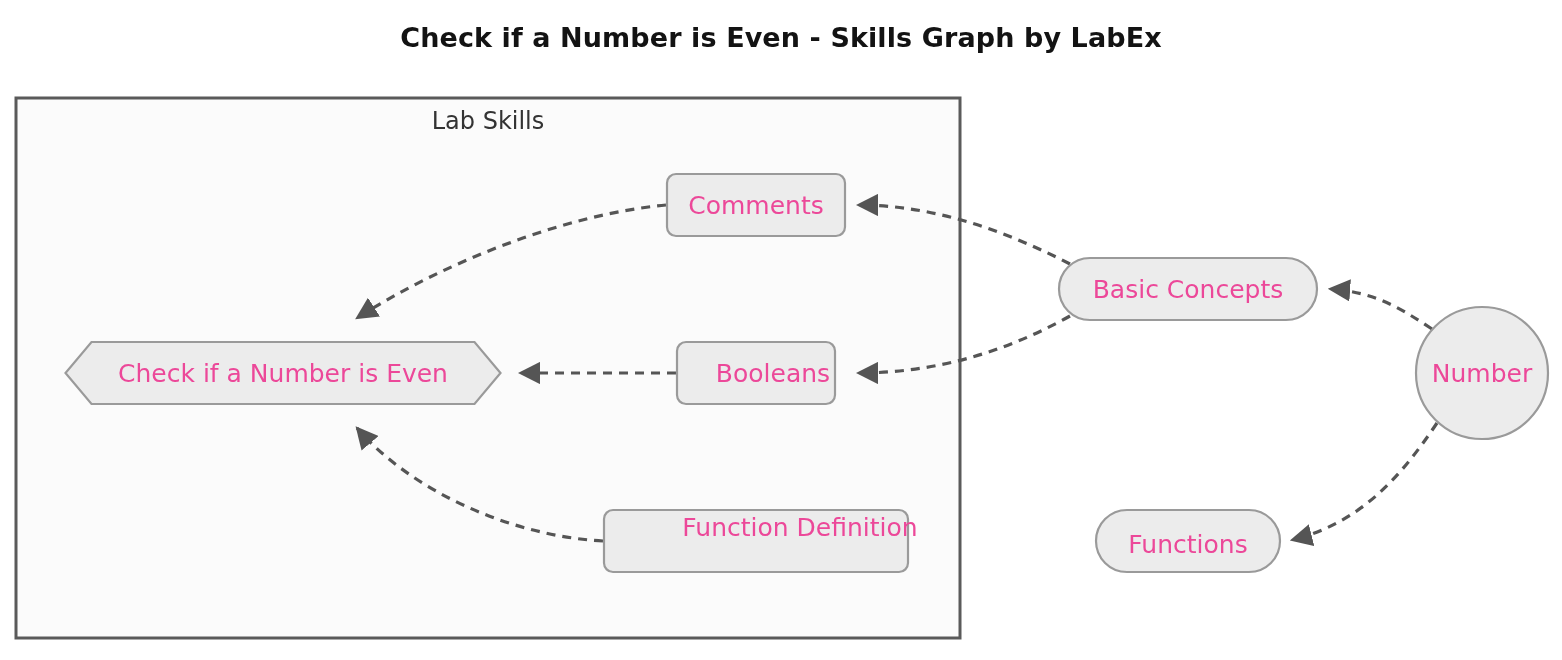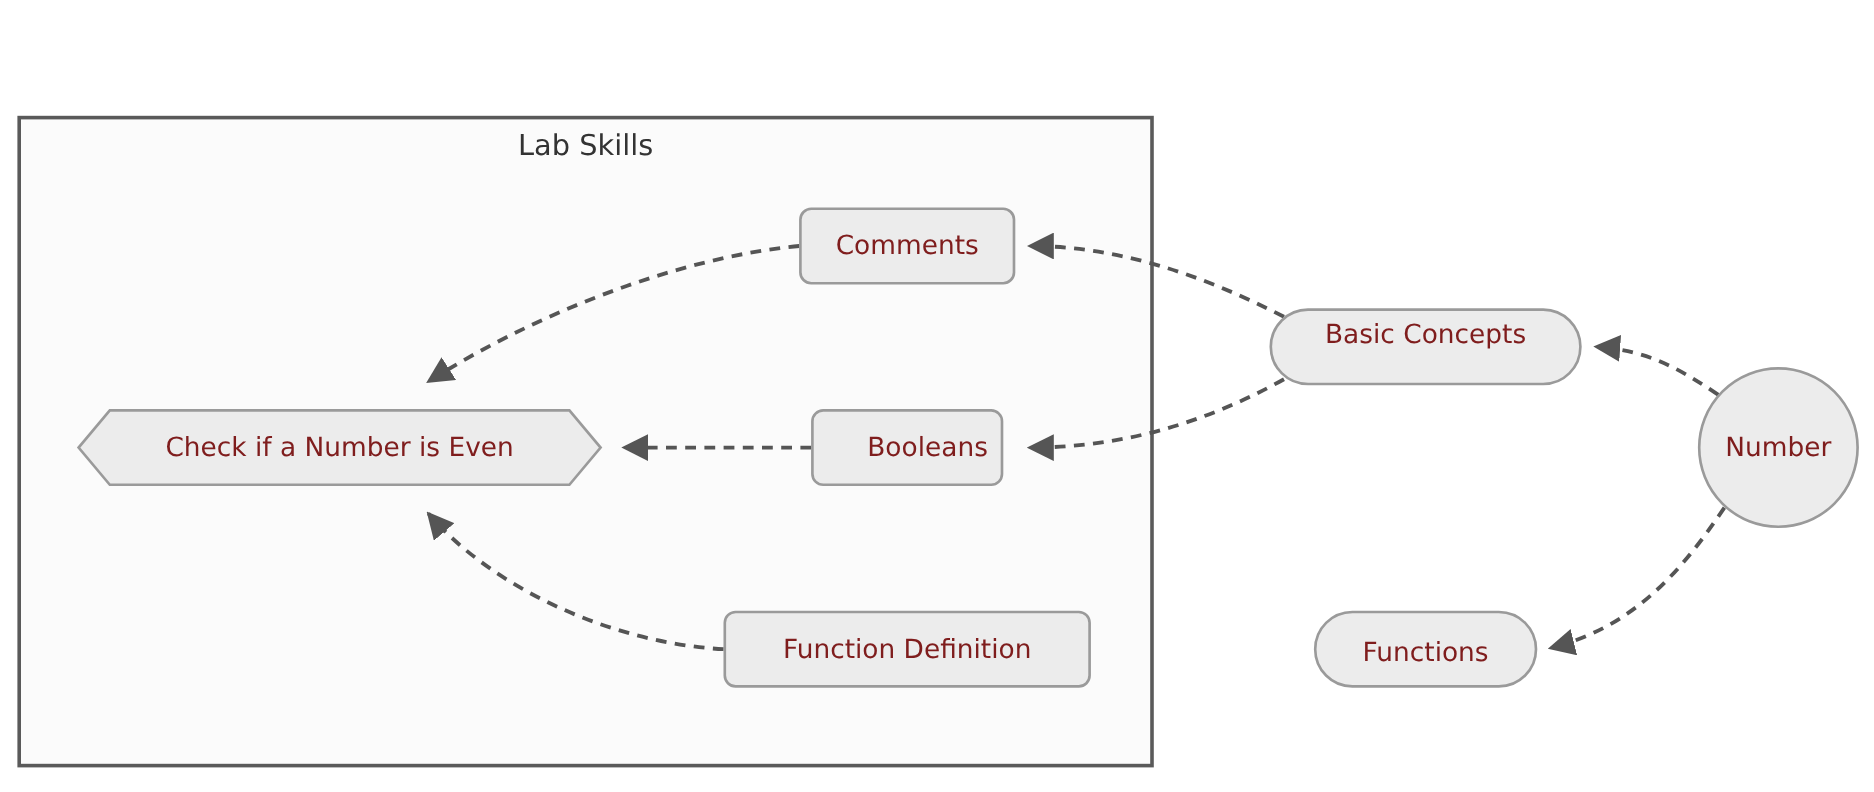--- a/index.html
+++ b/index.html
@@ -33,37 +33,38 @@
   #graph-svg {
     position: absolute;
     left: 0;
     top: 0;
   }
   .node-label {
     position: absolute;
     display: flex;
     align-items: center;
     justify-content: center;
-    color: #7f1d1d;
-    font-size: 22px;
+    color: #ec4899;
+    font-size: 25px;
     white-space: nowrap;
     pointer-events: none;
   }
   .cluster-label {
     position: absolute;
     color: #333333;
     font-size: 24px;
     white-space: nowrap;
   }
 </style>
 </head>
 <body>
 
 <div id="diagram-root">
 
+  <div id="graph-title">Check if a Number is Even - Skills Graph by LabEx</div>
 
   <svg id="graph-svg" width="1562" height="660">
     <defs>
       <marker id="arrow-tri" viewBox="0 0 10 10" refX="9" refY="5" markerWidth="7" markerHeight="7" orient="auto-start-reverse">
         <path d="M 0 0 L 10 5 L 0 10 z" fill="#555555"></path>
       </marker>
     </defs>
 
     <g id="cluster-group">
         <rect x="16" y="98" width="944" height="540" fill="#fbfbfb" stroke="#5a5a5a" stroke-width="3"></rect>
@@ -86,19 +87,19 @@
         <rect x="1096" y="510" width="184" height="62" rx="31" ry="31" fill="#ececec" stroke="#9a9a9a" stroke-width="2.2"></rect>
         <circle cx="1482" cy="373" r="66" fill="#ececec" stroke="#9a9a9a" stroke-width="2.2"></circle>
       </g>
   </svg>
 
   <div id="labels-layer">
       <div class="cluster-label" style="left: 488px; top: 107px; transform: translateX(-50%); text-align: right;">Lab Skills</div>
       <div class="node-label" style="left: 65.5px; top: 342px; width: 435px; height: 62px; text-align: center;">Check if a Number is Even</div>
       <div class="node-label" style="left: 667px; top: 174px; width: 178px; height: 62px;">Comments</div>
       <div class="node-label" style="left: 677px; top: 342px; width: 158px; height: 62px; margin-left: 17px;">Booleans</div>
-      <div class="node-label" style="left: 604px; top: 510px; width: 304px; height: 62px;">Function Definition</div>
-      <div class="node-label" style="left: 1059px; top: 248px; width: 258px; height: 62px;">Basic Concepts</div>
+      <div class="node-label" style="left: 604px; top: 496px; width: 304px; height: 62px; padding-left: 44px;">Function Definition</div>
+      <div class="node-label" style="left: 1059px; top: 258px; width: 258px; height: 62px;">Basic Concepts</div>
       <div class="node-label" style="left: 1096px; top: 510px; width: 184px; height: 68px;">Functions</div>
       <div class="node-label" style="left: 1416px; top: 307px; width: 132px; height: 132px;">Number</div>
     </div>
 
 </div>
 
 </body></html>

